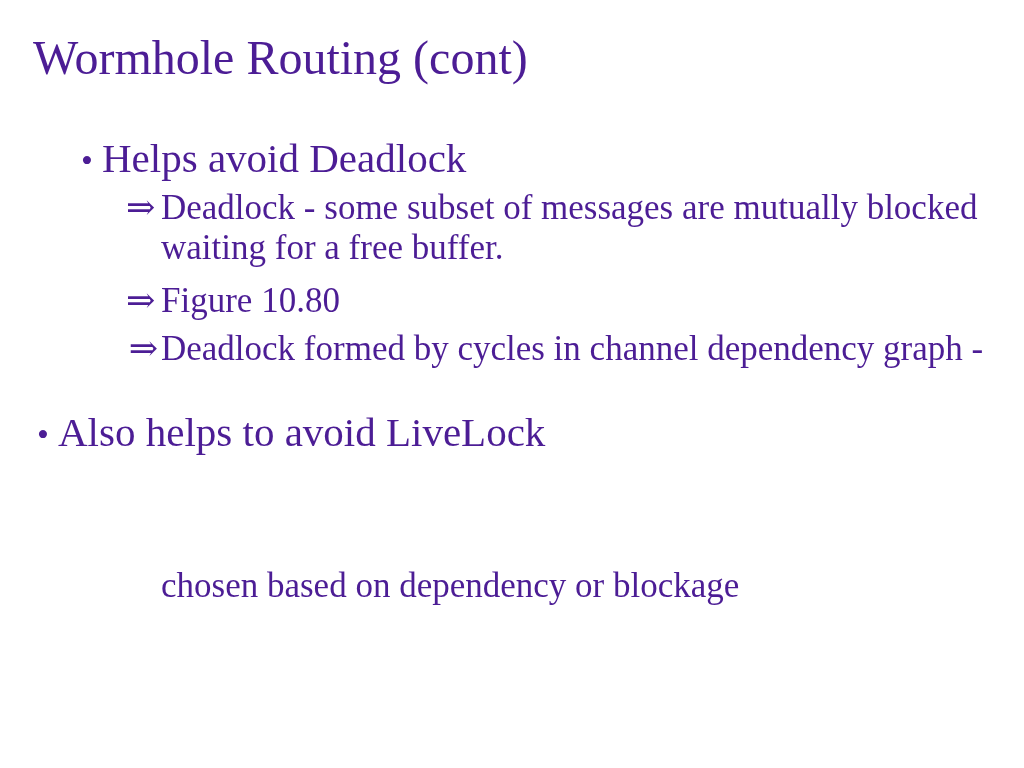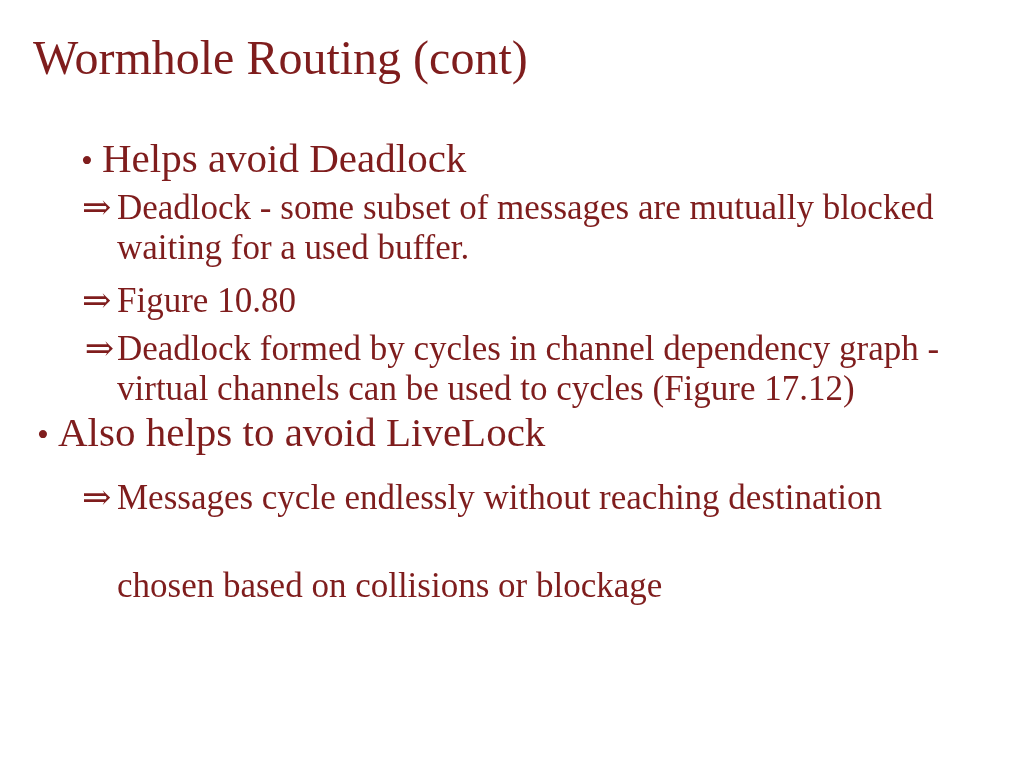--- a/index.html
+++ b/index.html
@@ -5,32 +5,32 @@
   html, body {
     margin: 0;
     padding: 0;
     background: #ffffff;
   }
   .slide {
     position: relative;
     width: 1024px;
     height: 632px;
     background: #ffffff;
-    color: #7f1d1d;
+    color: #4c1d95;
     font-family: "Liberation Serif", "DejaVu Serif", serif;
     overflow: hidden;
   }
   .line {
     position: absolute;
     white-space: nowrap;
     line-height: 1;
   }
   .title   { font-size: 48px; }
   .b       { font-size: 41px; }
-  .s       { font-size: 35px; }
+  .s       { font-size: 35px; margin-left: 44px; }
   .footer  { font-size: 33px; }
   .dot {
     display: inline-block;
     width: 21px;
     font-size: 34px;
     vertical-align: baseline;
   }
   .arrow {
     display: inline-block;
     width: 35px;
@@ -43,36 +43,32 @@
 
   <div class="line title" style="left:33px; top:34px;">Wormhole Routing (cont)</div>
 
   <div class="line b" style="left:37px; top:138px;margin-left:44px;">
     <span class="dot">•</span><span>Helps avoid Deadlock</span>
   </div>
 
   <div class="line s" style="left:82px; top:190px;">
     <span class="arrow">⇒</span><span>Deadlock - some subset of messages are mutually blocked</span>
   </div>
-  <div class="line s" style="left:117px; top:230px;">waiting for a used buffer.</div>
+  <div class="line s" style="left:117px; top:230px;">waiting for a free buffer.</div>
 
   <div class="line s" style="left:82px; top:283px;">
     <span class="arrow">⇒</span><span>Figure 10.80</span>
   </div>
 
   <div class="line s" style="left:82px; top:331px;text-align:center;">
     <span class="arrow">⇒</span><span>Deadlock formed by cycles in channel dependency graph -</span>
   </div>
-  <div class="line s" style="left:117px; top:371px;">virtual channels can be used to cycles (Figure 17.12)</div>
 
   <div class="line b" style="left:37px; top:412px;">
     <span class="dot">•</span><span>Also helps to avoid LiveLock</span>
   </div>
 
-  <div class="line s" style="left:82px; top:480px;">
-    <span class="arrow">⇒</span><span>Messages cycle endlessly without reaching destination</span>
-  </div>
 
-  <div class="line s" style="left:117px; top:568px;">chosen based on collisions or blockage</div>
+  <div class="line s" style="left:117px; top:568px;">chosen based on dependency or blockage</div>
 
   <div class="line footer" style="left:83px; top:703px;">12/3/98</div>
 
 </div>
 
 </body></html>

